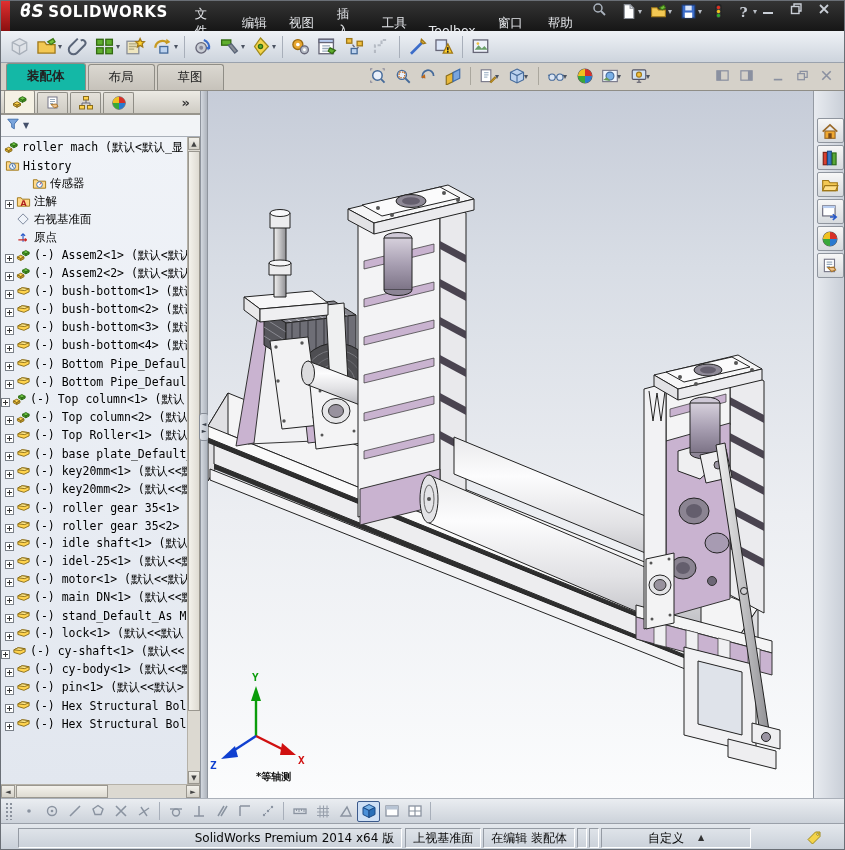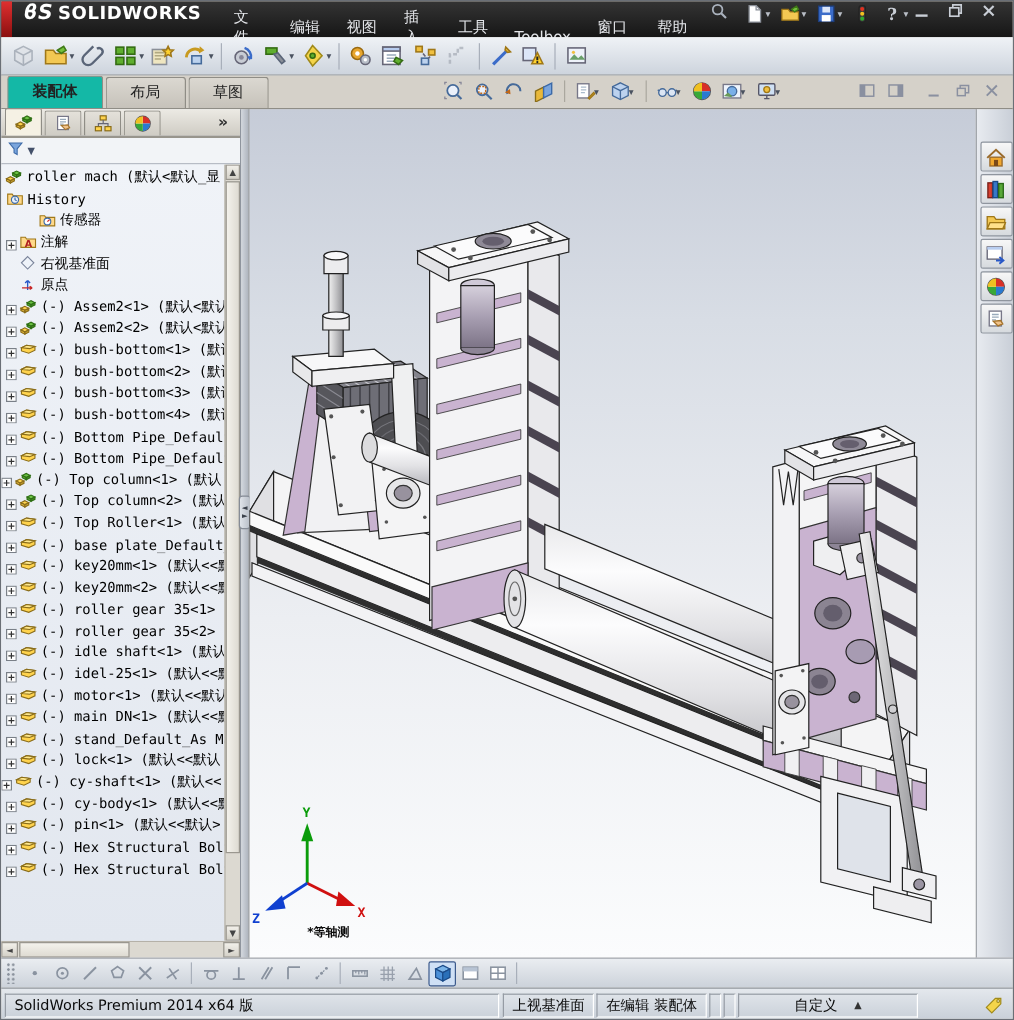--- a/index.html
+++ b/index.html
@@ -103,21 +103,21 @@
     display:flex; align-items:center; padding-left:3px; }
   .dragdots { width:8px; height:18px; margin:0 4px 0 1px;
     background-image:radial-gradient(circle,#8a919c 1px,transparent 1.2px); background-size:4px 4px; }
   .sbtn { width:23px; height:21px; display:flex; align-items:center; justify-content:center; border-radius:2px; }
   .sbtn.active { background:#cfe0f5; border:1px solid #3c5a8c; }
   .ssep { width:1px; height:18px; background:#a8afba; margin:0 4px; }
 
   
   .statusbar { position:absolute; top:822px; left:0; right:0; height:28px;
     background:linear-gradient(#e4e8ed,#c7ced7); border-top:1px solid #9aa0a9;
-    display:flex; align-items:center; font-size:12px; color:#0a0a0a; padding:0 3px; }
+    display:flex; align-items:center; font-size:12px; color:#0a0a0a; padding:0 17px;text-align:right; }
   .scell { height:20px; line-height:18px; border:1px solid; border-color:#959ba4 #ffffff #ffffff #959ba4;
     padding:0 7px; background:transparent; white-space:nowrap; }
   .scell.left { flex:1 1 auto; margin-right:3px; }
   .scell.thin { width:10px; padding:0; margin-left:2px; }
   .scell.custom { width:150px; margin-left:2px; display:flex; align-items:center; justify-content:center; gap:14px; }
   .caret-up { font-size:8px; color:#333; }
   .sgap { width:50px; }
   .tagbox { width:26px; display:flex; justify-content:center; }
 </style>
 </head>

